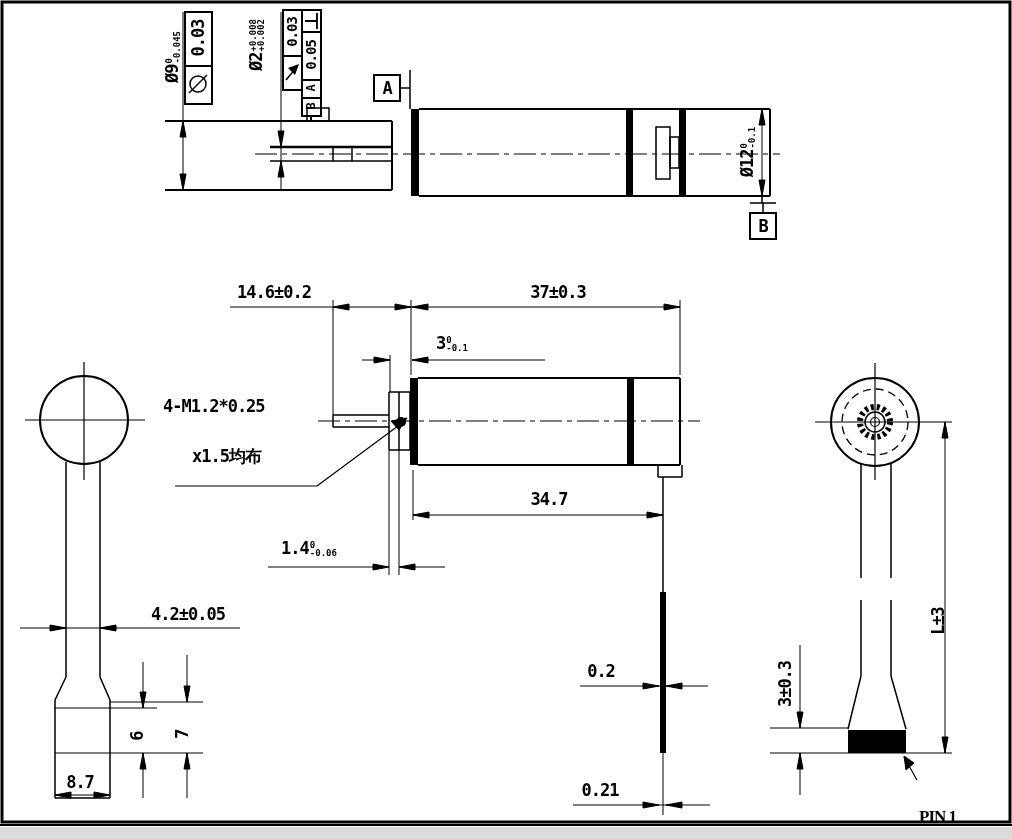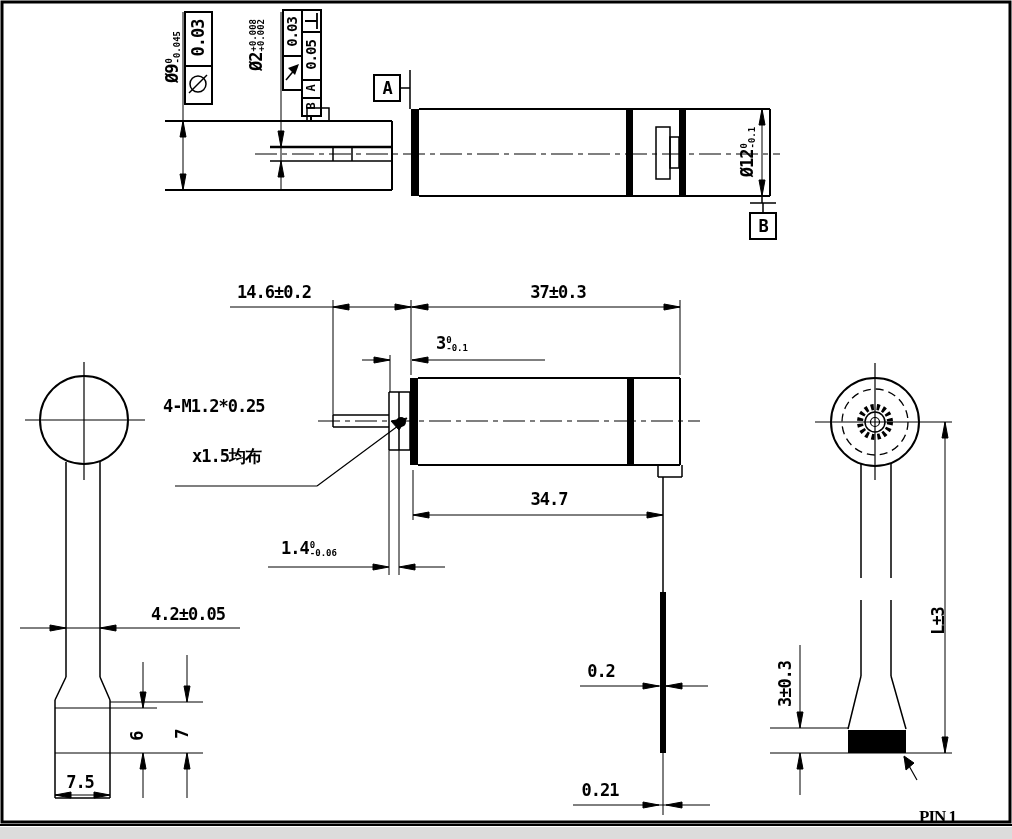--- a/index.html
+++ b/index.html
@@ -206,19 +206,19 @@
 <div class="lbl ctr" style="left:309px;top:548px;"><span>1.4</span><span class="stk">
         <span>0</span>
         <span>-0.06</span>
       </span></div>
 <div class="lbl ctr" style="left:601px;top:671px;">0.2</div>
 <div class="lbl ctr" style="left:600px;top:790px;">0.21</div>
 
 <div class="lbl ctr" style="left:188px;top:614px;">4.2±0.05</div>
 <div class="lbl rot" style="left:137px;top:736px;">6</div>
 <div class="lbl rot" style="left:182px;top:734px;">7</div>
-<div class="lbl ctr" style="left:80px;top:782px;">7.5</div>
+<div class="lbl ctr" style="left:80px;top:782px;">8.7</div>
 
 <div class="lbl rot" style="left:938px;top:621px;">L±3</div>
 <div class="lbl rot" style="left:785px;top:684px;">3±0.3</div>
 <div class="lbl" style="left:919px;top:808px;font-family:Liberation Serif, serif;">PIN 1</div>
 
 </div>
 
 </body></html>

